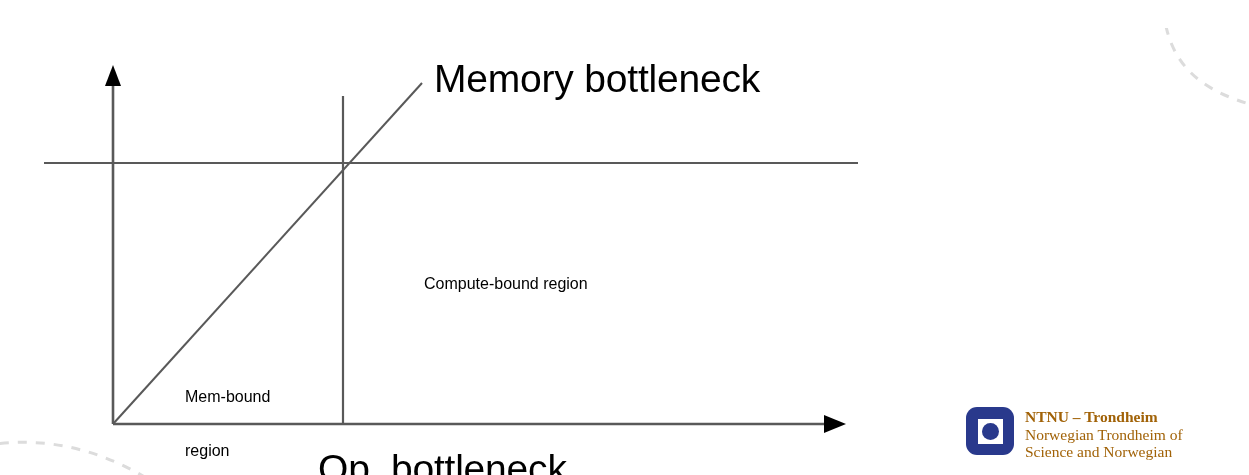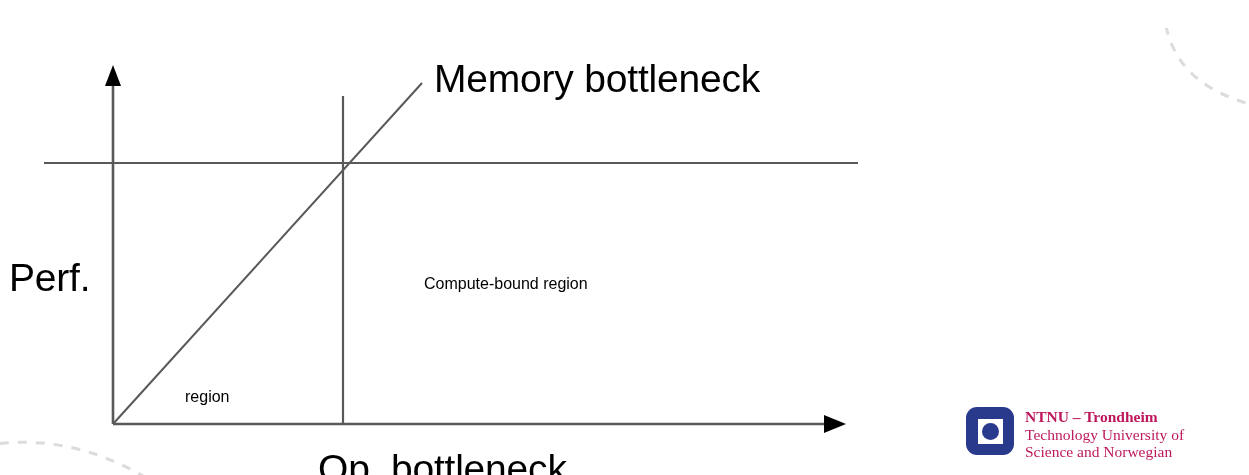--- a/index.html
+++ b/index.html
@@ -108,36 +108,36 @@
     <line x1="113" y1="396" x2="113" y2="52" stroke="#595959" stroke-width="2.6"></line>
     <polygon points="113,37 105,58 121,58" fill="#000000"></polygon>
 
     <line x1="113" y1="396" x2="828" y2="396" stroke="#595959" stroke-width="2.6"></line>
     <polygon points="846,396 824,387 824,405" fill="#000000"></polygon>
   </svg>
 
   <div class="lbl lbl-big" id="label-memory-bottleneck">Memory bottleneck</div>
 
 
-  <div class="lbl lbl-big" id="label-perf">Perf.</div>
 
   <div class="lbl lbl-big" id="label-op-intensity">Op. bottleneck</div>
 
   <div class="lbl lbl-small" id="label-compute-bound">Compute-bound region</div>
 
   <div class="lbl lbl-small" id="label-mem-bound">
+    <div>Mem-bound</div>
     <div>region</div>
   </div>
 
   <div id="ntnu-logo">
     <div id="ntnu-mark" style="background: rgb(41, 57, 140);">
       <div id="ntnu-mark-inner" style="background: rgb(255, 255, 255);">
         <div id="ntnu-mark-dot" style="background: rgb(41, 57, 140);"></div>
       </div>
     </div>
-    <div id="ntnu-text" style="color: #be185d;">
+    <div id="ntnu-text" style="color: #a16207;">
       <div id="ntnu-line-1">NTNU – Trondheim</div>
-      <div>Technology University of</div>
+      <div>Norwegian Trondheim of</div>
       <div>Science and Norwegian</div>
     </div>
   </div>
 
 </div>
 
 </body></html>

